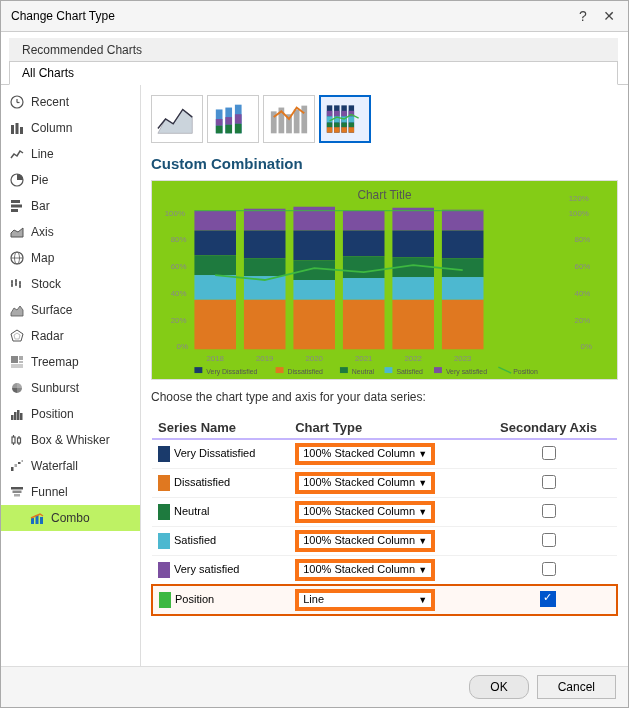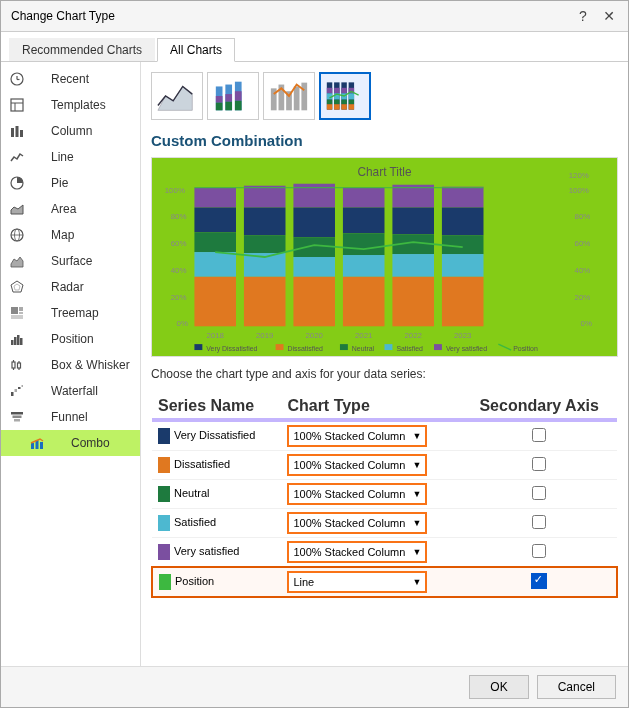--- a/index.html
+++ b/index.html
@@ -45,20 +45,21 @@
       font-size: 14px;
       color: #444;
       display: flex; align-items: center; justify-content: center;
     }
 
     .tab-bar {
       display: flex;
       padding: 6px 8px 0;
       border-bottom: 1px solid #ccc;
       background: #fff;
+      flex-direction: column;
     }
 
     .tab {
       padding: 4px 12px;
       font-size: 12px;
       cursor: pointer;
       border: 1px solid transparent;
       border-bottom: none;
       margin-right: 2px;
       background: #f0f0f0;
@@ -87,21 +88,20 @@
       background: #fff;
     }
 
     .sidebar-item {
       display: flex;
       align-items: center;
       padding: 5px 8px;
       cursor: pointer;
       color: #333;
       font-size: 12px;
-      gap: 20px;
     }
     .sidebar-item.active { background: #bef264; padding-left: 28px; }
 
     .sidebar-icon {
       width: 16px;
       height: 16px;
       margin-right: 6px;
       display: flex; align-items: center; justify-content: center;
       flex-shrink: 0;
     }
@@ -157,24 +157,24 @@
       color: #333;
     }
 
     .series-table {
       width: 100%;
       border-collapse: collapse;
     }
 
     .series-table th {
       text-align: left;
-      font-size: 16px;
+      font-size: 13px;
       font-weight: 600;
       padding: 3px 6px;
-      border-bottom: 4px solid #c4b5fd;
+      border-bottom: 2px solid #c4b5fd;
       color: #333;
       margin-top: 28px;
     }
 
     .series-table td {
       padding: 3px 6px;
       font-size: 11px;
       vertical-align: middle;
     }
 
@@ -190,22 +190,22 @@
     .series-color-box {
       width: 12px;
       height: 16px;
       display: inline-block;
       margin-right: 4px;
       vertical-align: middle;
     }
 
     .chart-type-select {
       display: flex;
-      align-items: center;
-      border: 2px solid #f97316;
+      align-items: flex-end;
+      border: 4px solid #f97316;
       background: #fff;
       width: 140px;
       padding: 2px 4px;
       font-size: 11px;
       cursor: pointer;
       height: 22px;
       justify-content: space-between;
     }
 
     .secondary-axis-cb {
@@ -245,20 +245,21 @@
     .footer-btn {
       padding: 4px 20px;
       font-size: 12px;
       cursor: pointer;
       border: 1px solid #bbb;
       background: #f0f0f0;
     }
 
     .footer-btn.primary {
       background: #e8e8e8;
+      border-radius: 10px;
     }
 
     
     .chart-svg { width: 100%; height: 100%; }
   </style>
 </head>
 <body>
 
 <div class="dialog">
 
@@ -283,30 +284,20 @@
         <span class="sidebar-icon">
           <svg width="14" height="14" viewBox="0 0 14 14">
               <circle cx="7" cy="7" r="6" fill="none" stroke="#555" stroke-width="1.2"></circle>
               <line x1="7" y1="4" x2="7" y2="7.5" stroke="#555" stroke-width="1.2"></line>
               <line x1="7" y1="7.5" x2="9.5" y2="7.5" stroke="#555" stroke-width="1.2"></line>
             </svg>
         </span>
         <span>Recent</span>
       </div>
 
-      <div class="sidebar-item">
-        <span class="sidebar-icon">
-          <svg width="14" height="14" viewBox="0 0 14 14">
-              <rect x="1" y="1" width="12" height="12" fill="none" stroke="#555" stroke-width="1.2"></rect>
-              <line x1="1" y1="5" x2="13" y2="5" stroke="#555" stroke-width="1"></line>
-              <line x1="5" y1="5" x2="5" y2="13" stroke="#555" stroke-width="1"></line>
-            </svg>
-        </span>
-        <span>Templates</span>
-      </div>
 
       <div class="sidebar-item">
         <span class="sidebar-icon">
           <svg width="14" height="14" viewBox="0 0 14 14">
               <rect x="1" y="4" width="3" height="9" fill="#555"></rect>
               <rect x="5.5" y="2" width="3" height="11" fill="#555"></rect>
               <rect x="10" y="6" width="3" height="7" fill="#555"></rect>
             </svg>
         </span>
         <span>Column</span>
@@ -324,42 +315,68 @@
       <div class="sidebar-item">
         <span class="sidebar-icon">
           <svg width="14" height="14" viewBox="0 0 14 14">
               <path d="M7,7 L7,1 A6,6,0,0,1,13,7 Z" fill="#555"></path>
               <circle cx="7" cy="7" r="6" fill="none" stroke="#555" stroke-width="1.2"></circle>
             </svg>
         </span>
         <span>Pie</span>
       </div>
 
+      <div class="sidebar-item">
+        <span class="sidebar-icon">
+          <svg width="14" height="14" viewBox="0 0 14 14">
+              <rect x="1" y="1" width="9" height="3" fill="#555"></rect>
+              <rect x="1" y="5.5" width="11" height="3" fill="#555"></rect>
+              <rect x="1" y="10" width="7" height="3" fill="#555"></rect>
+            </svg>
+        </span>
+        <span>Bar</span>
+      </div>
 
       <div class="sidebar-item">
         <span class="sidebar-icon">
           <svg width="14" height="14" viewBox="0 0 14 14">
               <polygon points="1,12 1,8 4,5 8,7 13,3 13,12" fill="#aaa" stroke="#555" stroke-width="1"></polygon>
             </svg>
         </span>
-        <span>Area</span>
+        <span>Axis</span>
       </div>
 
 
       <div class="sidebar-item">
         <span class="sidebar-icon">
           <svg width="14" height="14" viewBox="0 0 14 14">
               <ellipse cx="7" cy="7" rx="6" ry="6" fill="none" stroke="#555" stroke-width="1.2"></ellipse>
               <ellipse cx="7" cy="7" rx="2.5" ry="6" fill="none" stroke="#555" stroke-width="0.8"></ellipse>
               <line x1="1" y1="7" x2="13" y2="7" stroke="#555" stroke-width="0.8"></line>
             </svg>
         </span>
         <span>Map</span>
       </div>
 
+      <div class="sidebar-item">
+        <span class="sidebar-icon">
+          <svg width="14" height="14" viewBox="0 0 14 14">
+              <line x1="2" y1="3" x2="2" y2="10" stroke="#555" stroke-width="1.5"></line>
+              <line x1="1" y1="5" x2="3" y2="5" stroke="#555" stroke-width="1.2"></line>
+              <line x1="1" y1="8" x2="3" y2="8" stroke="#555" stroke-width="1.2"></line>
+              <line x1="6" y1="2" x2="6" y2="9" stroke="#555" stroke-width="1.5"></line>
+              <line x1="5" y1="4" x2="7" y2="4" stroke="#555" stroke-width="1.2"></line>
+              <line x1="5" y1="7" x2="7" y2="7" stroke="#555" stroke-width="1.2"></line>
+              <line x1="10" y1="4" x2="10" y2="11" stroke="#555" stroke-width="1.5"></line>
+              <line x1="9" y1="6" x2="11" y2="6" stroke="#555" stroke-width="1.2"></line>
+              <line x1="9" y1="9" x2="11" y2="9" stroke="#555" stroke-width="1.2"></line>
+            </svg>
+        </span>
+        <span>Stock</span>
+      </div>
 
       <div class="sidebar-item">
         <span class="sidebar-icon">
           <svg width="14" height="14" viewBox="0 0 14 14">
               <path d="M1,10 L4,5 L7,7 L10,3 L13,7 L13,13 L1,13 Z" fill="#aaa" stroke="#555" stroke-width="0.8"></path>
             </svg>
         </span>
         <span>Surface</span>
       </div>
 
@@ -378,20 +395,32 @@
           <svg width="14" height="14" viewBox="0 0 14 14">
               <rect x="1" y="1" width="7" height="7" fill="#555" opacity="0.7"></rect>
               <rect x="9" y="1" width="4" height="4" fill="#555" opacity="0.5"></rect>
               <rect x="9" y="6" width="4" height="2" fill="#555" opacity="0.4"></rect>
               <rect x="1" y="9" width="12" height="4" fill="#555" opacity="0.3"></rect>
             </svg>
         </span>
         <span>Treemap</span>
       </div>
 
+      <div class="sidebar-item">
+        <span class="sidebar-icon">
+          <svg width="14" height="14" viewBox="0 0 14 14">
+              <circle cx="7" cy="7" r="2.5" fill="#555"></circle>
+              <path d="M7,7 L7,2 A5,5,0,0,1,12,7 Z" fill="#aaa"></path>
+              <path d="M7,7 L12,7 A5,5,0,0,1,7,12 Z" fill="#888"></path>
+              <path d="M7,7 L7,12 A5,5,0,0,1,2,7 Z" fill="#666"></path>
+              <path d="M7,7 L2,7 A5,5,0,0,1,7,2 Z" fill="#999"></path>
+            </svg>
+        </span>
+        <span>Sunburst</span>
+      </div>
 
       <div class="sidebar-item">
         <span class="sidebar-icon">
           <svg width="14" height="14" viewBox="0 0 14 14">
               <rect x="1" y="8" width="2.5" height="5" fill="#555"></rect>
               <rect x="4" y="5" width="2.5" height="8" fill="#555"></rect>
               <rect x="7" y="3" width="2.5" height="10" fill="#555"></rect>
               <rect x="10" y="6" width="2.5" height="7" fill="#555"></rect>
             </svg>
         </span>

